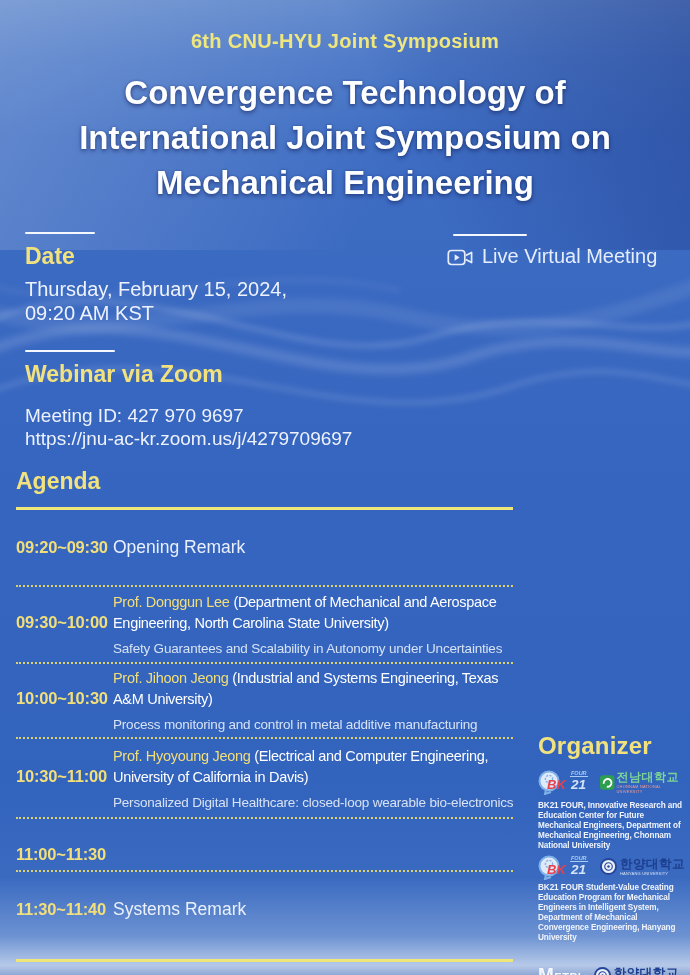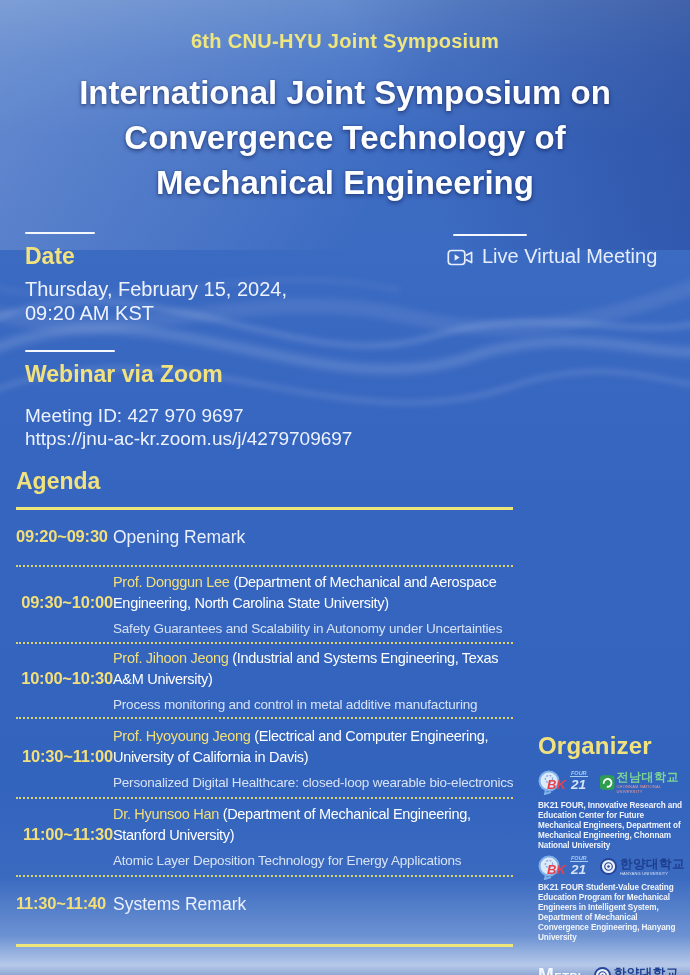--- a/index.html
+++ b/index.html
@@ -47,23 +47,23 @@
   .webinar-sec{ position:absolute; left:25px; top:350px; }
   .webinar-sec .overline{ width:90px; margin-bottom:9px; }
   .webinar-text{ margin-top:16px; font-size:19px; line-height:23px; color:#EDF2FC; }
   .webinar-url{ cursor:pointer; }
 
   .agenda-sec{ position:absolute; left:16px; top:468px; width:497px; }
   .agenda-rule{ height:3px; background:#EFE67A; margin-top:12px; }
   .row{ display:flex; }
   .row .time{ flex:none; width:97px; font-size:16.5px; font-weight:bold; color:#F2DF7A; letter-spacing:-0.2px; }
   .row .content{ flex:1; min-width:0; }
-  .row-plain{ padding:17px 0; }
+  .row-plain{ padding:27px 0; align-items:center; }
   .row-plain .plain-title{ font-size:17.5px; color:#EAF0FC; }
-  .row-speaker .time{ padding-top:21px;text-align:right; }
+  .row-speaker .time{ padding-top:21px; }
   .sp-head{ font-size:14.5px; font-weight:normal; line-height:21px; color:#FFFFFF; letter-spacing:-0.3px; }
   .sp-head .speaker{ color:#F2DF7A; }
   .talk{ margin-top:6px; font-size:13.5px; line-height:17px; color:#D7E2F3; white-space:nowrap; letter-spacing:-0.2px; }
   .sep{ border-top:2px dotted #DCD267; }
   .r2{ padding:5px 0; } .r3{ padding:4px 0; } .r4{ padding:7px 0 6px; } .r5{ padding:5px 0 6px; }
 
   .org{ position:absolute; left:538px; top:732px; width:148px; }
   .org-heading{ font-size:24px; font-weight:bold; color:#F2E27E; letter-spacing:.2px; }
   .logo-row{ display:flex; align-items:center; gap:5px; }
   .lr1{ margin-top:7px; height:30px; }
@@ -110,22 +110,22 @@
     <path d="M-10,145 C150,60 310,195 450,152 C570,115 665,162 735,132" stroke="#ffffff" stroke-width="2.5" fill="none" opacity="0.32" filter="url(#b1)"></path>
     <path d="M-10,175 C160,85 330,225 490,172 C605,133 695,182 735,162" stroke="#ffffff" stroke-width="11" fill="none" opacity="0.13" filter="url(#b1)"></path>
     <path d="M-10,215 C190,125 350,262 530,202 C645,163 705,212 735,197" stroke="#ffffff" stroke-width="3" fill="none" opacity="0.22" filter="url(#b1)"></path>
     <path d="M-10,120 C130,175 270,92 430,132 C560,163 660,120 735,95" stroke="#ffffff" stroke-width="15" fill="none" opacity="0.08" filter="url(#b1)"></path>
     <path d="M-10,95 C120,140 260,70 420,105" stroke="#ffffff" stroke-width="2" fill="none" opacity="0.15" filter="url(#b1)"></path>
   </svg>
 
   <div class="kicker">6th CNU-HYU Joint Symposium</div>
 
   <div class="title">
+    <div>Convergence Technology of</div>
     <div>International Joint Symposium on</div>
-    <div>Convergence Technology of</div>
     <div>Mechanical Engineering</div>
   </div>
 
   <div class="date-sec">
     <div class="overline"></div>
     <div class="sec-heading">Date</div>
     <div class="date-text">
       <div>Thursday, February 15, 2024,</div>
       <div>09:20 AM KST</div>
     </div>
@@ -184,24 +184,20 @@
       <span class="time">10:30~11:00</span>
       <span class="content">
         <span class="sp-head"><span class="speaker">Prof. Hyoyoung Jeong</span> <span class="affil">(Electrical and Computer Engineering, University of California in Davis)</span></span>
         <span class="talk" style="display:block">Personalized Digital Healthcare: closed-loop wearable bio-electronics</span>
       </span>
     </div>
     <div class="sep"></div>
 
     <div class="row row-speaker r5">
       <span class="time">11:00~11:30</span>
-      <span class="content">
-        <span class="sp-head"><span class="speaker">Dr. Hyunsoo Han</span> <span class="affil">(Department of Mechanical Engineering, Stanford University)</span></span>
-        <span class="talk" style="display:block">Atomic Layer Deposition Technology for Energy Applications</span>
-      </span>
     </div>
     <div class="sep"></div>
 
     <div class="row row-plain">
       <span class="time">11:30~11:40</span>
       <span class="content plain-title">Systems Remark</span>
     </div>
     <div class="agenda-rule"></div>
   </div>
 

